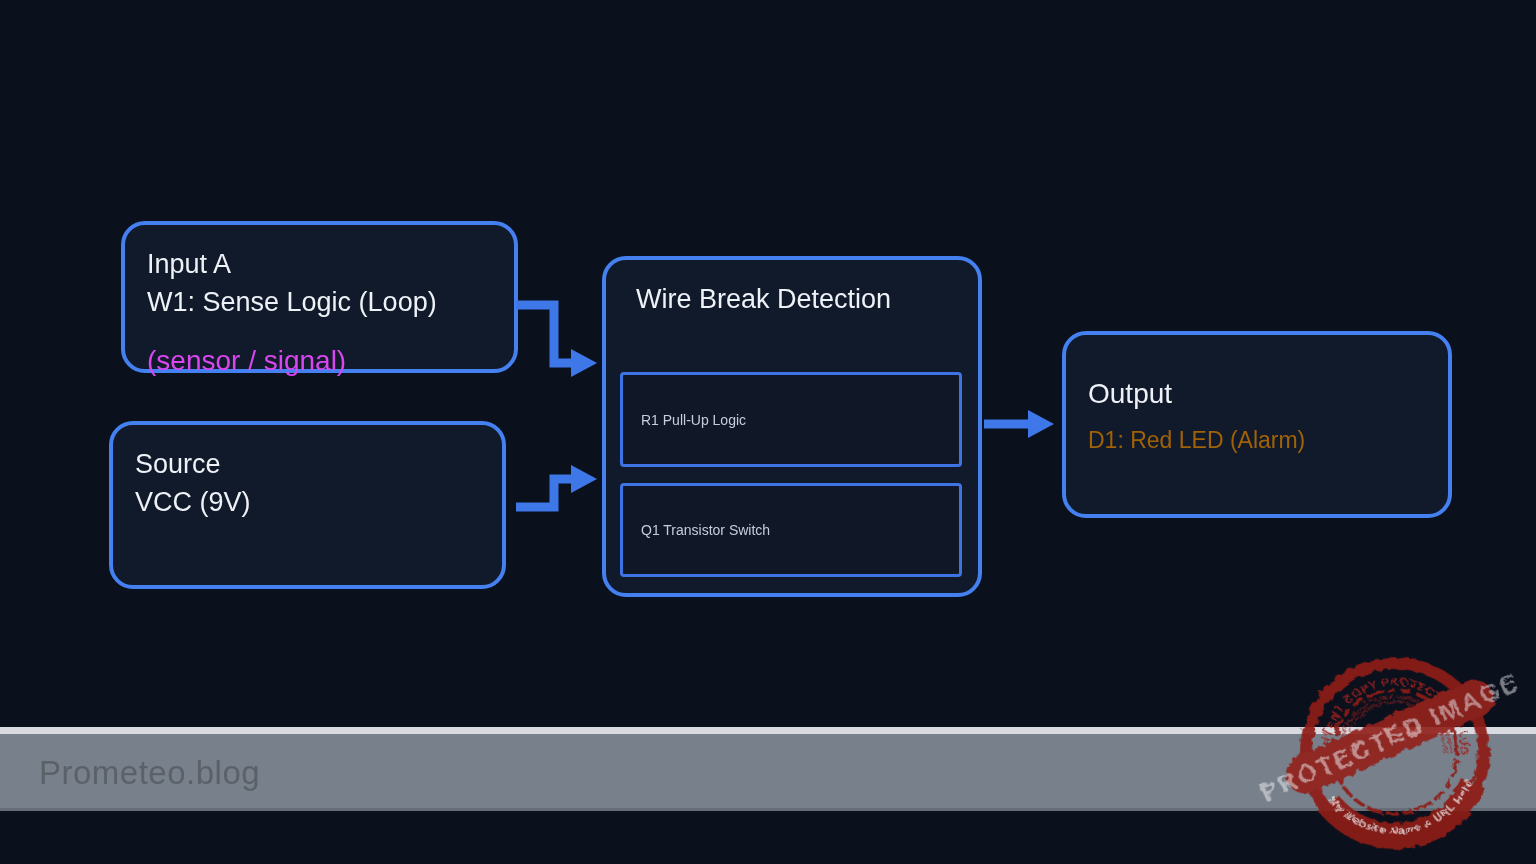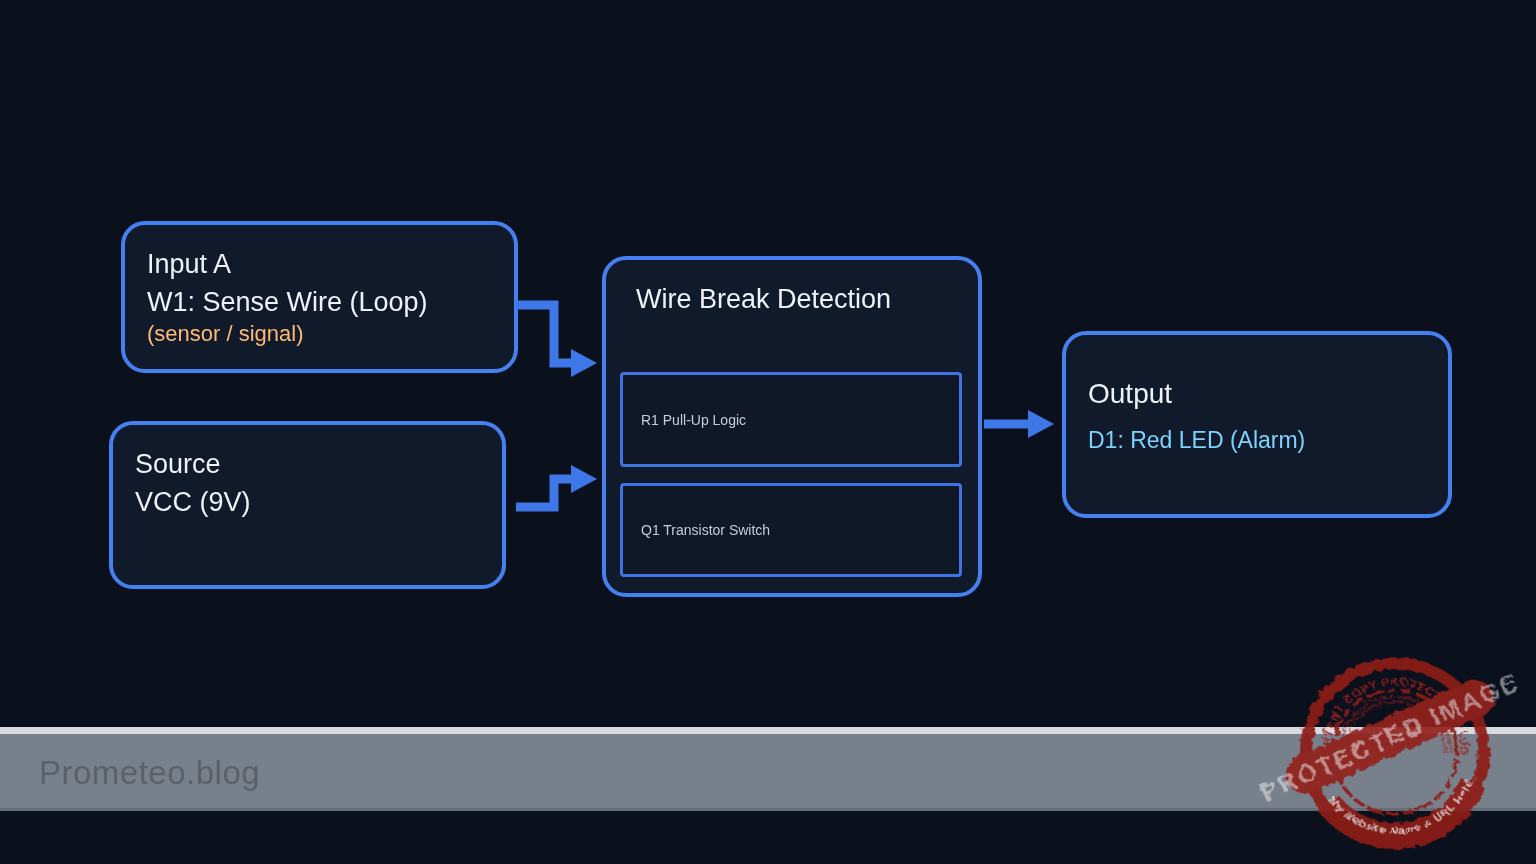--- a/index.html
+++ b/index.html
@@ -11,40 +11,40 @@
   
   .box{
     position:absolute;box-sizing:border-box;
     background:#111a2b;
     border:4px solid #4480f0;
     border-radius:24px;
     color:#eef2f7;
   }
   .box-pad{padding:20px 22px;}
   .box-title{font-size:27px;line-height:38px;font-weight:400;color:#eef2f7;}
-  .box-note{font-size:22px;color:#fdba74;}
+  .box-note{margin-top:24px;font-size:28px;color:#d946ef;}
   #input-box{left:121px;top:221px;width:397px;height:152px;}
   #source-box{left:109px;top:421px;width:397px;height:168px;}
   #detection-box{left:602px;top:256px;width:380px;height:341px;}
   #detection-box .box-title{padding:20px 0 0 30px;}
   .inner-box{
     position:absolute;box-sizing:border-box;
     left:14px;width:342px;height:95px;
     background:#101828;
     border:3px solid #3d73e2;
     border-radius:4px;
     display:flex;align-items:center;
     padding-left:18px;
     font-size:14px;color:#c6cedb;
   }
   #inner-r1{top:112px;}
   #inner-q1{top:223px;height:94px;}
   #output-box{left:1062px;top:331px;width:390px;height:187px;padding:40px 39px 0 22px;}
   #output-box .box-title{font-size:28px;}
-  .box-subtitle{margin-top:14px;font-size:23px;color:#7dd3fc;}
+  .box-subtitle{margin-top:14px;font-size:23px;color:#a16207;}
   
   #connectors{position:absolute;left:0;top:0;pointer-events:none;}
   
   #footer-bar{
     position:absolute;left:0;top:727px;width:1536px;height:84px;
     box-sizing:border-box;
     background:#78808c;
     border-top:7px solid #d9dbe0;
     box-shadow:inset 0 -3px 0 rgba(0,0,0,0.14);
     display:flex;align-items:center;
@@ -52,21 +52,21 @@
   #footer-brand{margin-left:39px;font-size:33px;color:#5c6169;letter-spacing:0.5px;}
   
   #stamp{position:absolute;left:1292px;top:646px;overflow:visible;pointer-events:none;}
 </style>
 </head>
 <body>
 
 <div class="box box-pad" id="input-box">
   <div class="box-title">
     <div>Input A</div>
-    <div>W1: Sense Wire (Loop)</div>
+    <div>W1: Sense Logic (Loop)</div>
   </div>
   <div class="box-note">(sensor / signal)</div>
 </div>
 
 <div class="box box-pad" id="source-box">
   <div class="box-title">
     <div>Source</div>
     <div>VCC (9V)</div>
   </div>
 </div>

